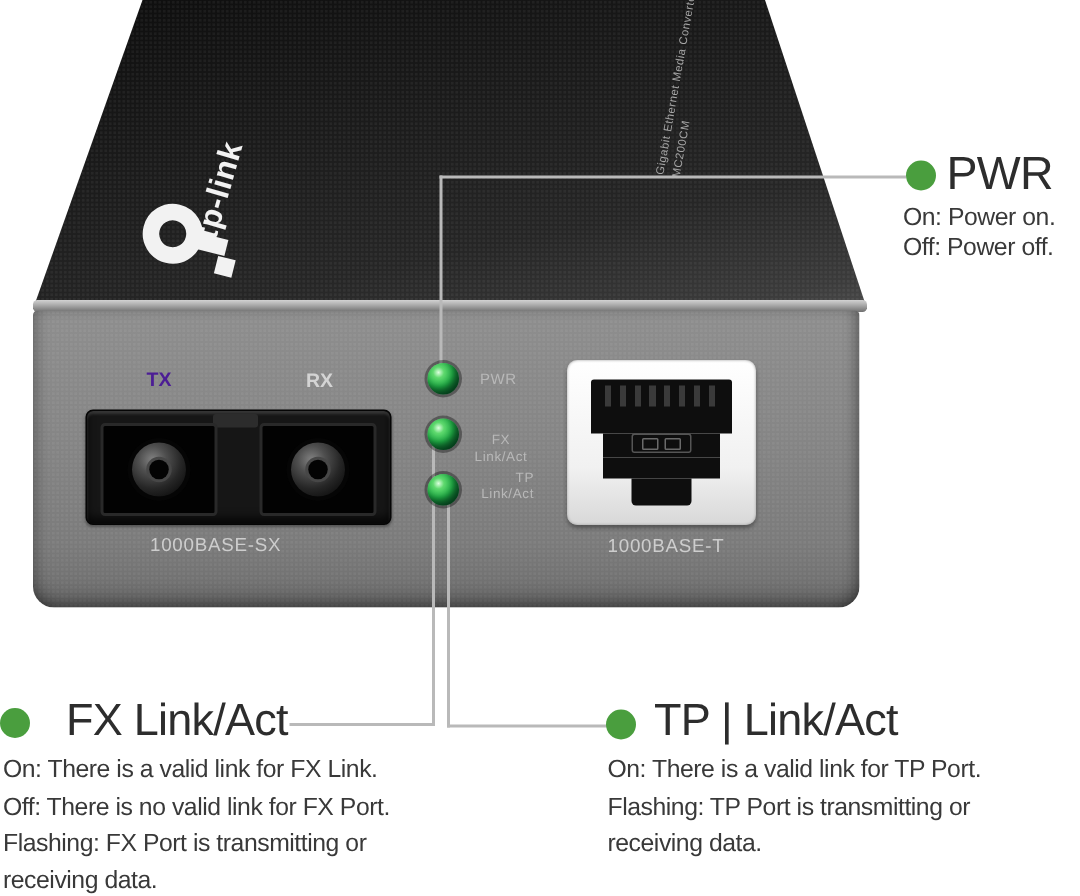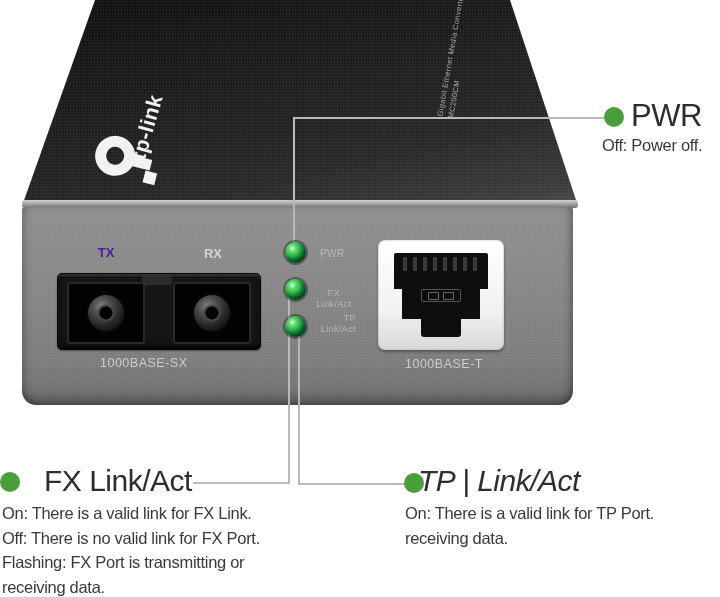--- a/index.html
+++ b/index.html
@@ -88,21 +88,21 @@
   .l-pwr-h{left:293px;top:117px;width:311px;height:2px;}
   .l-fx-v{left:288px;top:290px;width:2px;height:194px;}
   .l-fx-h{left:193px;top:482px;width:97px;height:2px;}
   .l-tp-v{left:298px;top:327px;width:2px;height:158px;}
   .l-tp-h{left:298px;top:483px;width:107px;height:2px;}
   .cdot{width:20px;height:20px;border-radius:50%;background:#4a9e3e;}
   .d-pwr{left:604px;top:107px;} .d-fx{left:0px;top:472px;} .d-tp{left:404px;top:473px;}
   .ctitle{color:#2d2d2d;font-size:30px;line-height:34px;letter-spacing:-.5px;white-space:nowrap;}
   .t-pwr{left:631px;top:99px;font-size:31px;}
   .t-fx{left:22px;top:464px;margin-left:22px;}
-  .t-tp{left:418px;top:464px;font-style:italic;}
+  .t-tp{left:436px;top:464px;}
   .cbody{color:#393939;font-size:16.5px;line-height:24.5px;letter-spacing:-.3px;white-space:nowrap;}
   .b-pwr{left:602px;top:136px;line-height:19.5px;}
   .b-fx{left:2px;top:501px;}
   .b-tp{left:405px;top:501px;}
   .cbody span{display:block;}
 </style>
 </head>
 <body>
 
 <div class="canvas">
@@ -172,32 +172,34 @@
       </div>
       <div class="jack-low"></div>
       <div class="jack-tab"></div>
     </div>
   </div>
   <div class="abs panel-label t-label">1000BASE-T</div>
 
   <div class="abs cdot d-pwr"></div>
   <div class="abs ctitle t-pwr">PWR</div>
   <div class="abs cbody b-pwr">
+    <span>On: Power on.</span>
     <span>Off: Power off.</span>
   </div>
 
   <div class="abs cdot d-fx"></div>
   <div class="abs ctitle t-fx">FX Link/Act</div>
   <div class="abs cbody b-fx">
     <span>On: There is a valid link for FX Link.</span>
     <span>Off: There is no valid link for FX Port.</span>
     <span>Flashing: FX Port is transmitting or</span>
     <span>receiving data.</span>
   </div>
 
   <div class="abs cdot d-tp"></div>
   <div class="abs ctitle t-tp">TP | Link/Act</div>
   <div class="abs cbody b-tp">
     <span>On: There is a valid link for TP Port.</span>
+    <span>Flashing: TP Port is transmitting or</span>
     <span>receiving data.</span>
   </div>
 
 </div>
 
 </body></html>

